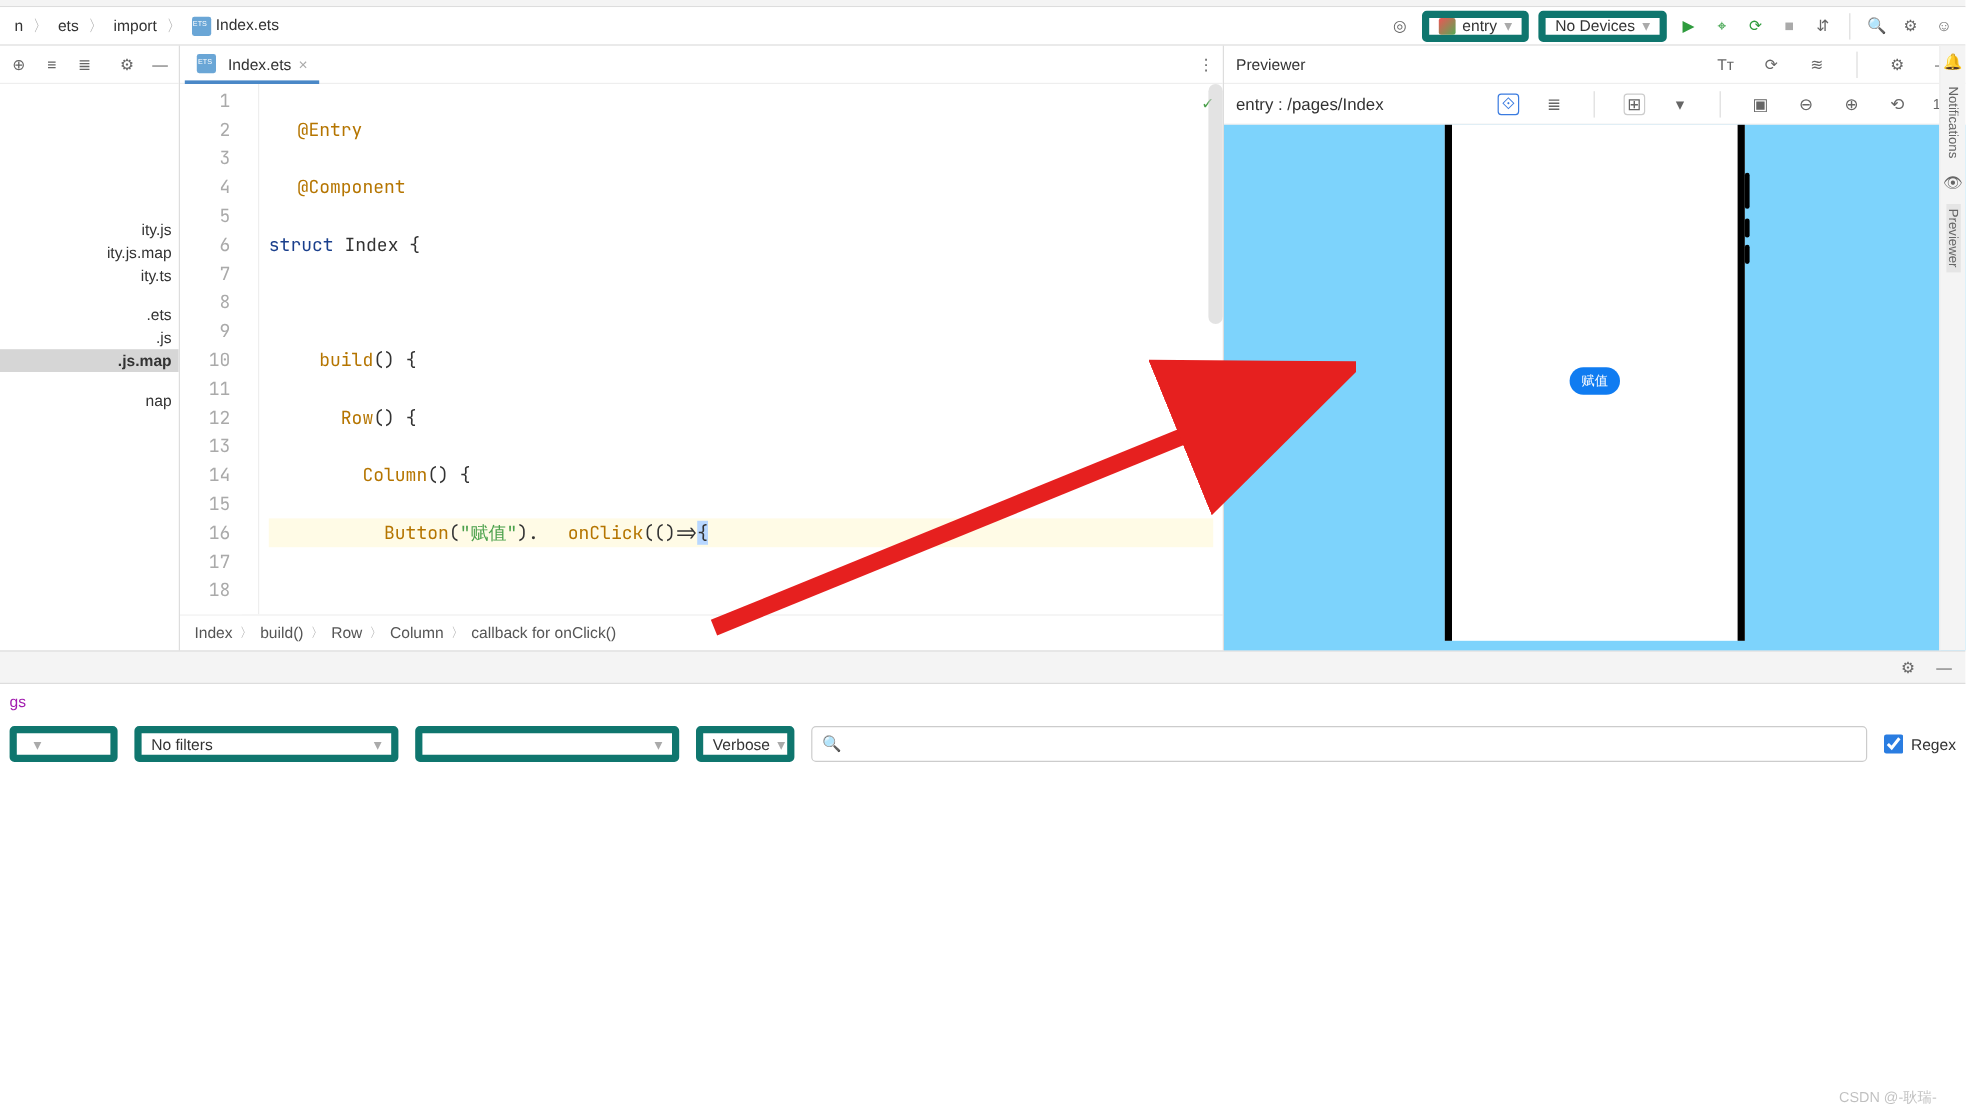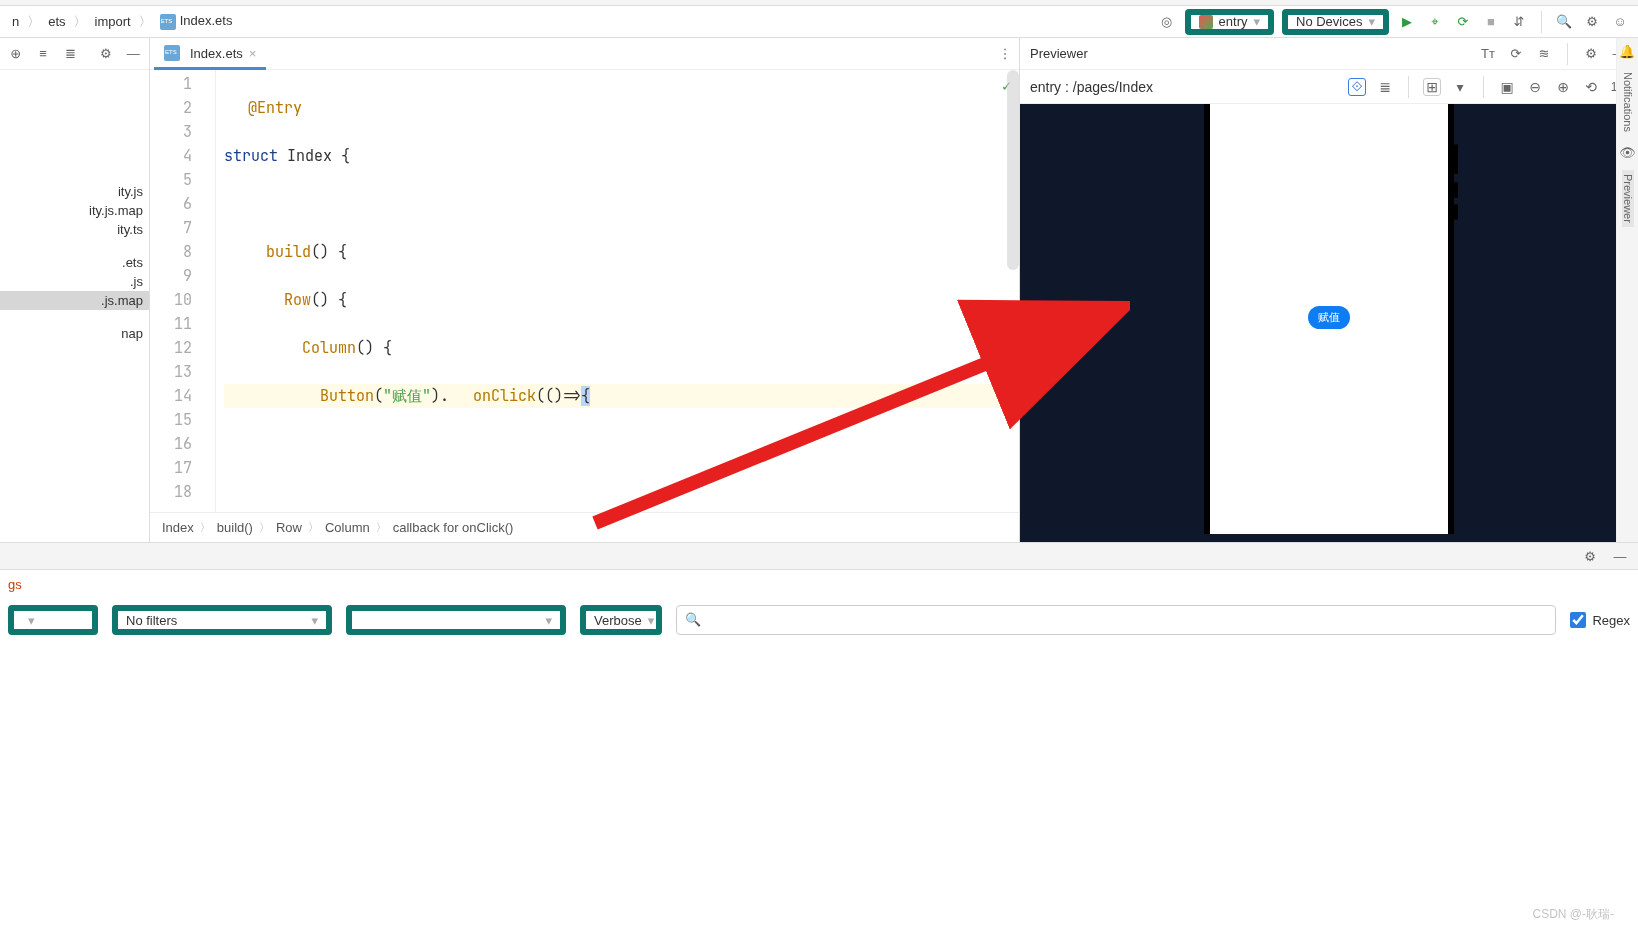--- a/index.html
+++ b/index.html
@@ -22,21 +22,21 @@
 .toolbtn { width:20px; height:20px; display:flex; align-items:center; justify-content:center; cursor:pointer; color:#666;}
 .run { color:#2e9b3d; } .bug{color:#2e9b3d;} .prof{color:#2e9b3d;} .stop{color:#aaa;}
 
 
 .split { display:flex; height: 504px; }
 .sidebar { width:150px; border-right:1px solid #ddd; display:flex; flex-direction:column; }
 .side-tools{ height:32px; display:flex; align-items:center; padding:0 6px; gap:8px; border-bottom:1px solid #eee;}
 .side-tools .spacer{flex:1;}
 .side-list{ flex:1; overflow:hidden; font-size:13px;text-align:right; }
 .side-list div{ padding:2px 6px; white-space:nowrap; overflow:hidden; text-overflow:ellipsis;}
-.side-list .sel{ background:#d6d6d6; }
+.side-list .sel{ background:#d6d6d6;font-weight:bold; }
 .side-list .gap{height:14px;}
 
 
 .editor-col{ flex:1; display:flex; flex-direction:column; min-width:0; border-right:1px solid #ddd;}
 .tabs{ height:32px; border-bottom:1px solid #eee; display:flex; align-items:center; padding:0 4px; justify-content:space-between;}
 .tab{ display:flex; align-items:center; gap:6px; height:100%; padding:0 10px; border-bottom:3px solid #4a88c7; position:relative; top:1px;}
 .tab .close{ color:#aaa; cursor:pointer;}
 .code-wrap{ flex:1; display:flex; overflow:hidden; position:relative; font-family: "JetBrains Mono", Consolas, monospace; font-size:15px; line-height:24px;}
 .gutter{ width:52px; text-align:right; color:#aaa; padding:2px 10px 2px 0; background:#fff; user-select:none;}
 .gutter .ln{height:24px;}
@@ -50,36 +50,36 @@
 .scroll-v{ position:absolute; right:0; top:0; width:12px; height:200px; background:#ccc; border-radius:6px; opacity:.55;}
 
 
 .code-bc{ height:30px; border-top:1px solid #eee; display:flex; align-items:center; gap:6px; padding:0 12px; color:#555; font-size:13px;}
 .code-bc .chev{font-size:11px;}
 
 
 .prev-col{ width:618px; display:flex; flex-direction:column;}
 .prev-head{ height:32px; border-bottom:1px solid #eee; display:flex; align-items:center; padding:0 10px; justify-content:space-between;}
 .prev-sub{ height:34px; border-bottom:1px solid #eee; display:flex; align-items:center; padding:0 10px; justify-content:space-between; font-size:14px;}
-.prev-body{ flex:1; background:#0f172a; position:relative; display:flex; justify-content:center; align-items:flex-start;}
+.prev-body{ flex:1; background:#7dd3fc; position:relative; display:flex; justify-content:center; align-items:flex-start;}
 .device{ width:250px; height:430px; border-left:6px solid #000; border-right:6px solid #000; position:relative; background:#fff;}
 .device .btn-side{ position:absolute; right:-10px; background:#000; width:4px; border-radius:2px;}
 .prev-btn{ position:absolute; left:50%; top:202px; transform:translateX(-50%); background:#107cf1; color:#fff; font-size:11px; padding:4px 10px; border-radius:14px;}
-.prev-tools{ display:flex; gap:10px; align-items:center;}
+.prev-tools{ display:flex; gap:20px; align-items:center;}
 .icon-mini{ width:18px; height:18px; color:#666; display:inline-flex; align-items:center; justify-content:center; cursor:pointer;}
 .one2one{ font-size:12px; border:0; padding:0;}
 
 
 .right-gutter{ position:absolute; right:0; top:38px; width:22px; height:504px; background:#f4f4f4; border-left:1px solid #eee; display:flex; flex-direction:column; align-items:center; gap:8px; padding-top:4px;}
 .vert{ writing-mode:vertical-rl; font-size:11px; color:#666; cursor:pointer; padding:4px 0;}
 .vert.active{ background:#e5e5e5;}
 
 
 .log-head{ height:28px; background:#f4f4f4; border-top:1px solid #ddd; border-bottom:1px solid #ddd; display:flex; align-items:center; padding:0 8px; justify-content:flex-end; gap:10px;}
-.log-tabs{ height:28px; display:flex; align-items:center; padding:0 8px; color:#c2410c;}
+.log-tabs{ height:28px; display:flex; align-items:center; padding:0 8px; color:#a21caf;}
 .filters{ height:44px; display:flex; align-items:center; gap:14px; padding:0 8px;}
 .filters .select-box{ height:30px; border-radius:4px;}
 .filters .wide1{width:90px;} .filters .wide2{width:220px;} .filters .wide3{width:220px;} .filters .wide4{width:82px;}
 .search-input{ flex:1; height:30px; border:1px solid #ccc; border-radius:4px; padding:0 26px; position:relative;}
 .search-input .mag{ position:absolute; left:8px; top:6px; color:#999;}
 .chk{ display:flex; align-items:center; gap:6px;}
 .chk input{ width:16px; height:16px; accent-color:#2a7de1;}
 
 
 .arrow-svg{ position:absolute; left:590px; top:295px; pointer-events:none;}
@@ -182,20 +182,21 @@
         <div class="ln">13</div>
           <div class="ln">14</div>
           <div class="ln">15</div>
           <div class="ln">16</div>
         <div class="ln">17</div>
           <div class="ln">18</div>
       </div>
       <div class="fold"></div>
       <div class="code">
 <span class="l"><span class="fn">@Entry</span></span>
+<span class="l"><span class="fn">@Component</span></span>
 <span class="l"><span class="kw">struct</span> <span>Index</span> <span>{</span></span>
 <span class="l"> </span>
 <span class="l">  <span class="fn">build</span><span>() {</span></span>
 <span class="l">    <span class="fn">Row</span><span>() {</span></span>
 <span class="l">      <span class="fn">Column</span><span>() {</span></span>
 <span class="l hl-line">        <span class="fn">Button</span><span>(</span><span class="str">"赋值"</span><span>).</span><span class="fn">onClick</span><span>(()=&gt;</span><span class="cursor-mark">{</span></span>
 
 
 
 

